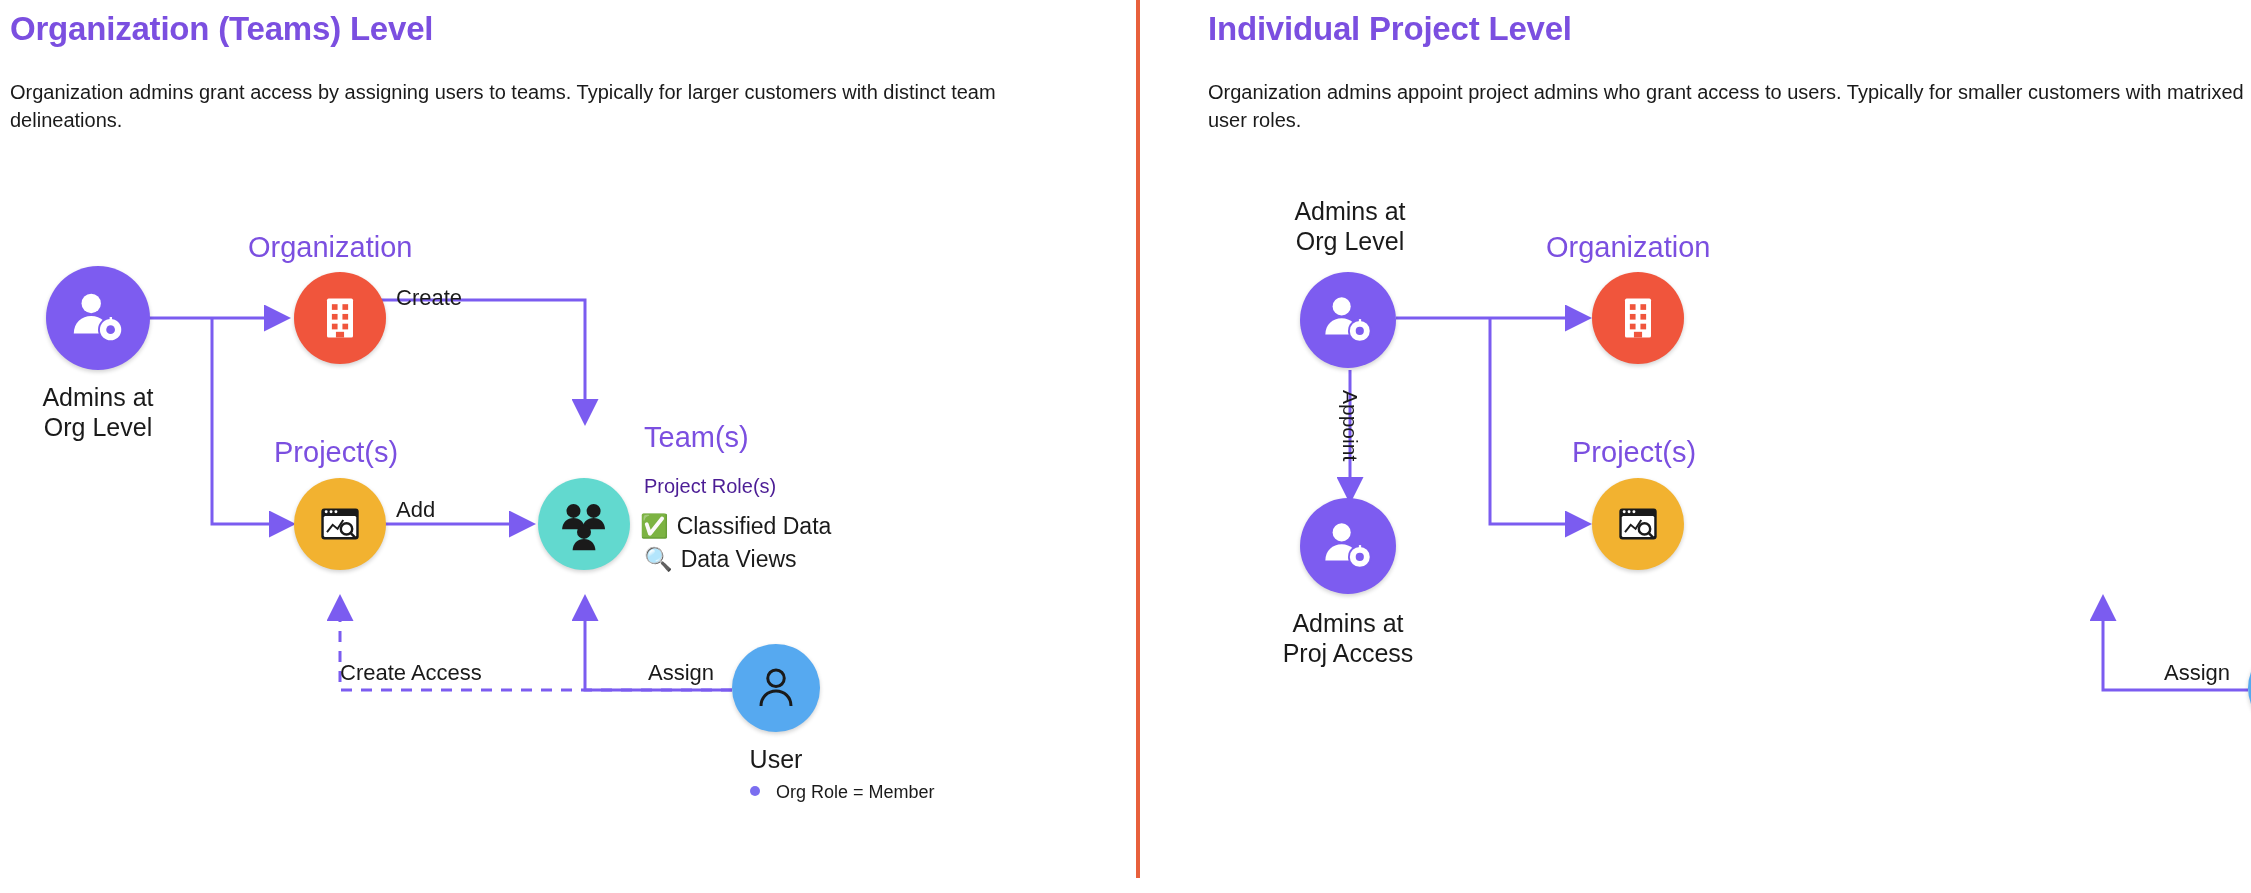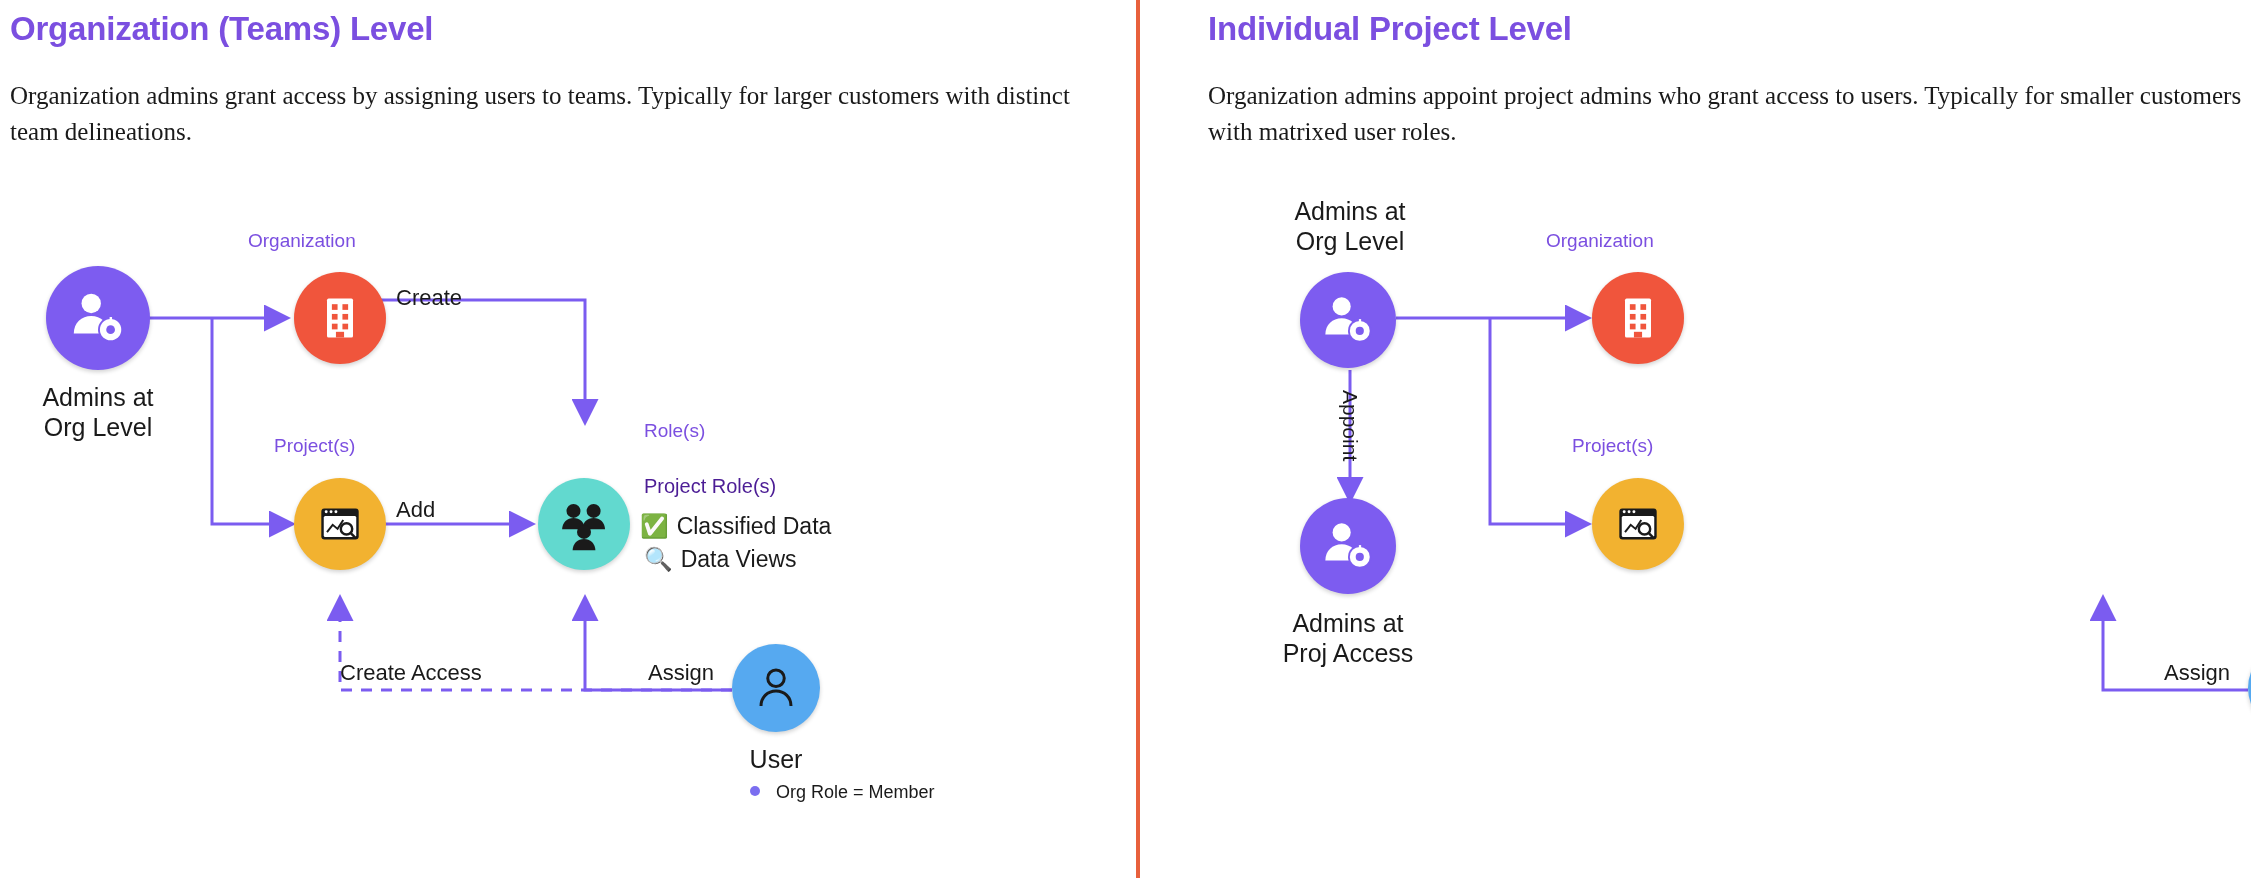--- a/index.html
+++ b/index.html
@@ -36,25 +36,24 @@
   .panel-right { left: 1200px; width: 1050px; }
 
   .panel-title {
     font-size: 33px;
     font-weight: bold;
     color: #7b4fe0;
     letter-spacing: -0.2px;
     margin: 0;
   }
   .panel-desc {
-    font-size: 25px;
+    font-size: 20px;
     line-height: 1.42;
     color: #1a1a1a;
     margin: 0;
-    font-family: Liberation Serif, serif;
   }
 
   .title-left { position: absolute; left: 10px; top: 10px; text-align: center; }
   .desc-left  { position: absolute; left: 10px; top: 78px; width: 1060px; }
   .title-right { position: absolute; left: 8px; top: 10px; }
   .desc-right  { position: absolute; left: 8px; top: 78px; width: 1040px; }
 
   .diagram {
     position: absolute;
     left: 0;
@@ -89,21 +88,21 @@
 
   .label {
     position: absolute;
     font-size: 25px;
     color: #1a1a1a;
     line-height: 1.2;
     text-align: center;
   }
   .label-purple {
     position: absolute;
-    font-size: 19px;
+    font-size: 29px;
     color: #7b4fe0;
     line-height: 1.2;
   }
   .edge-label {
     position: absolute;
     font-size: 22px;
     color: #1a1a1a;
     background: transparent;
   }
   .edge-label-rot {
@@ -225,21 +224,21 @@
       <div class="node n-team" style="left:538px; top:478px; width:92px; height:92px;">
         <svg width="56" height="56" viewBox="0 0 64 64">
           <circle cx="20" cy="17" r="8" fill="#1a1a1a"></circle>
           <path d="M7 38c0-8 6-13 13-13s13 5 13 13z" fill="#1a1a1a"></path>
           <circle cx="43" cy="17" r="8" fill="#1a1a1a"></circle>
           <path d="M30 38c0-8 6-13 13-13s13 5 13 13z" fill="#1a1a1a"></path>
           <circle cx="32" cy="41" r="8" fill="#1a1a1a"></circle>
           <path d="M19 62c0-8 6-13 13-13s13 5 13 13z" fill="#1a1a1a"></path>
         </svg>
       </div>
-      <div class="label-purple" style="left:644px; top:420px;">Role(s)</div>
+      <div class="label-purple" style="left:644px; top:420px;">Team(s)</div>
 
       <div class="roles-title" style="left:644px; top:475px;">Project Role(s)</div>
       <div class="role-row" style="left:640px; top:513px;">
         <span class="ic">✅</span><span>Classified Data</span>
       </div>
       <div class="role-row" style="left:644px; top:546px;">
         <span class="ic">🔍</span><span>Data Views</span>
       </div>
 
       <div class="node n-user" style="left:732px; top:644px; width:88px; height:88px;">

